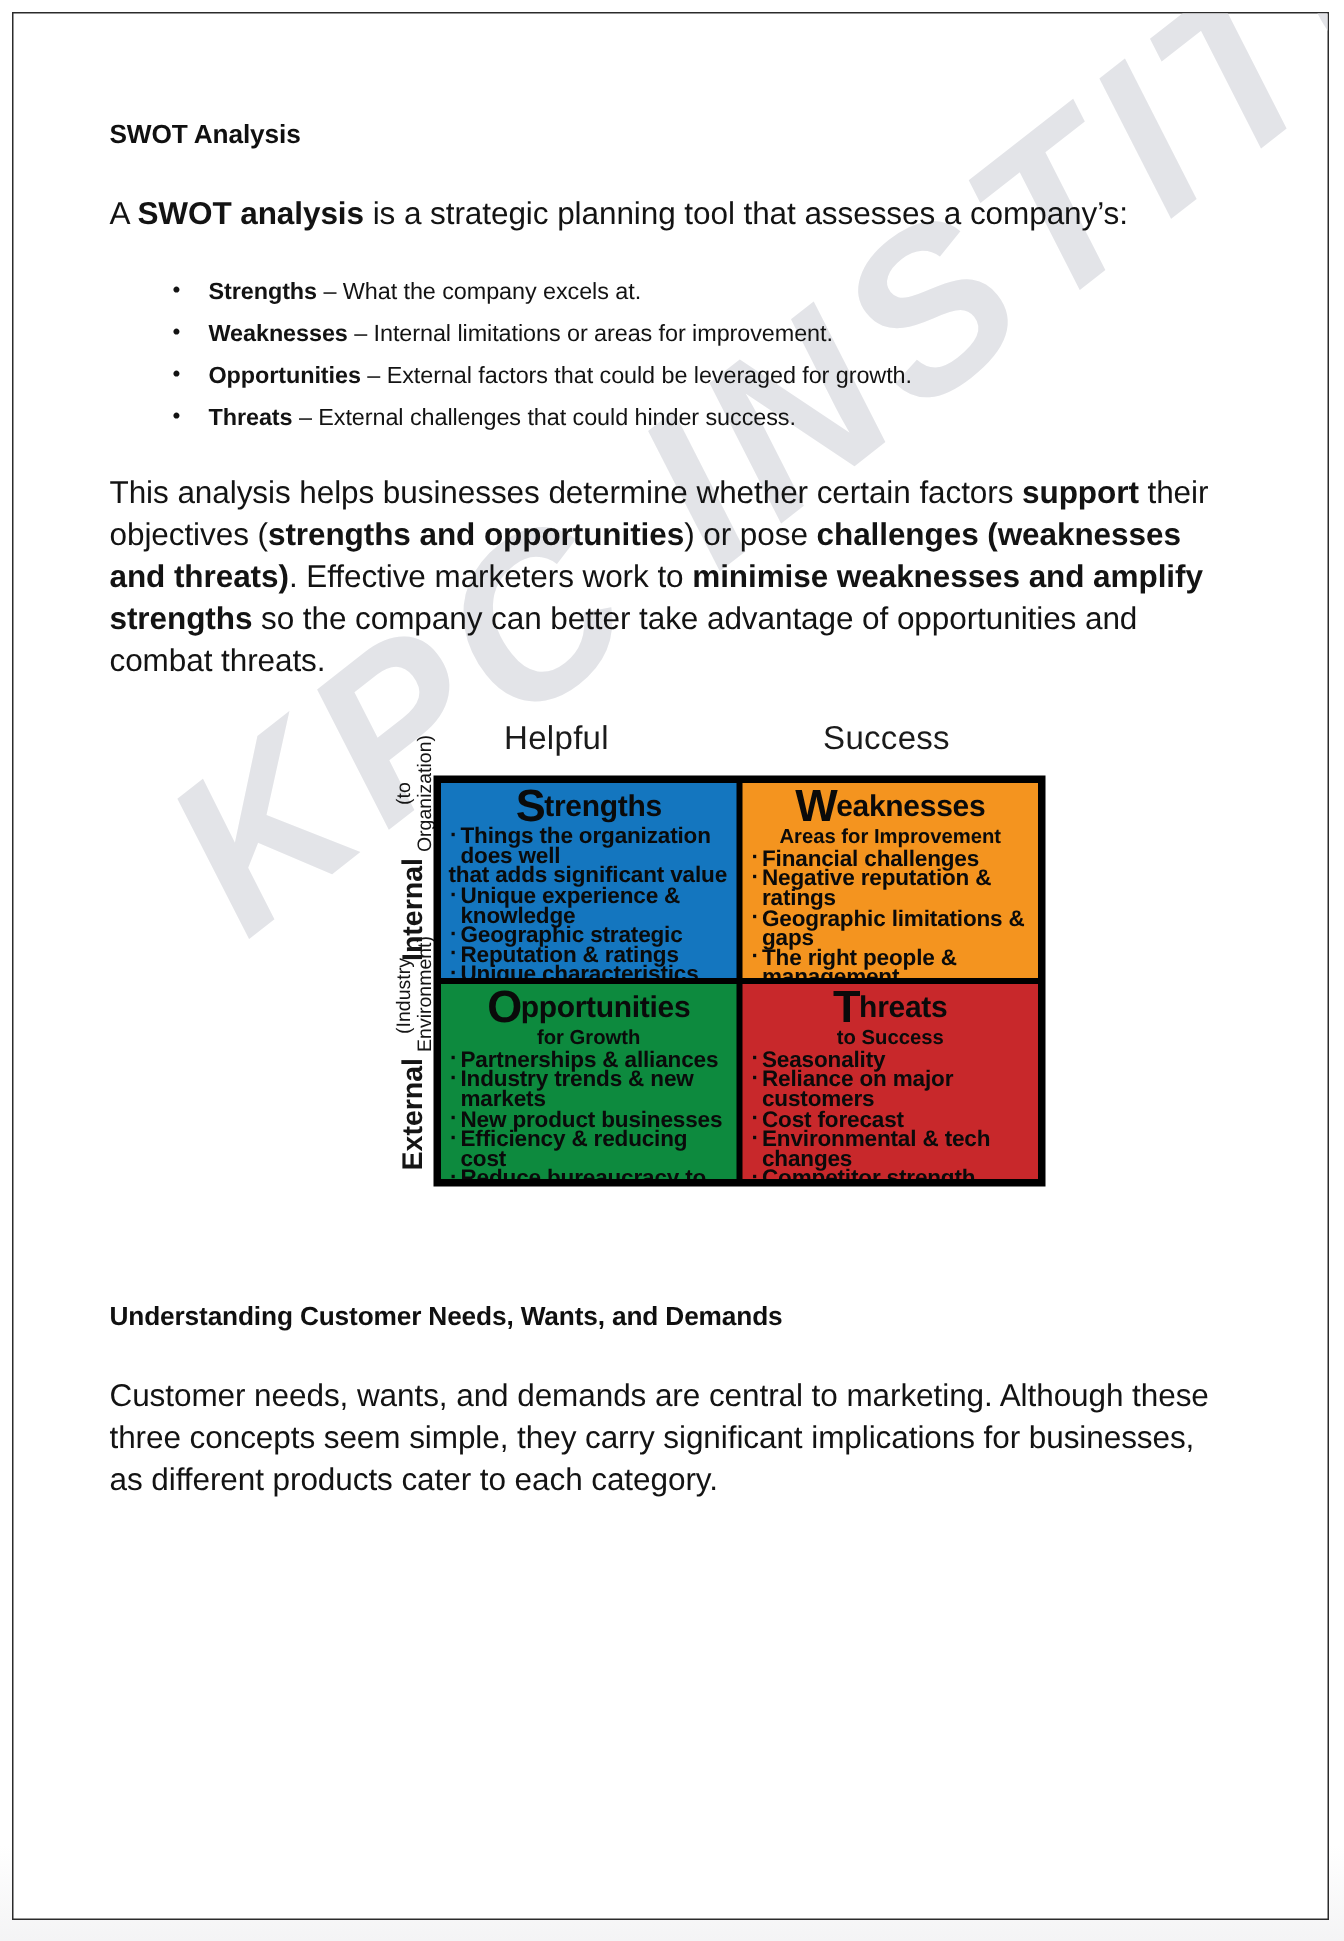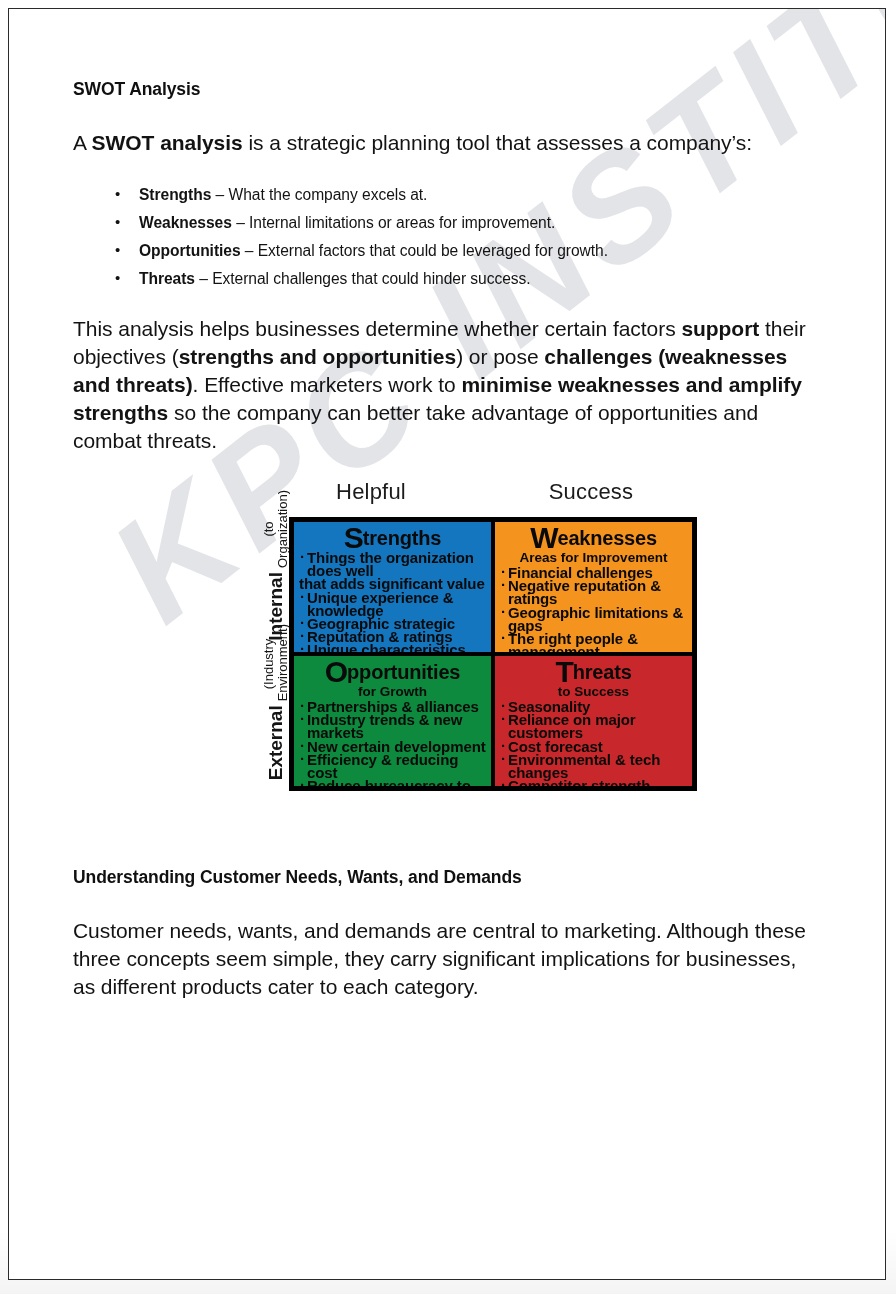--- a/index.html
+++ b/index.html
@@ -284,21 +284,21 @@
               <li>Employee motivation</li>
             </ul>
           </div>
 
           <div class="quad q-opportunities">
             <div class="q-title"><span class="cap">O</span><span>pportunities</span></div>
             <div class="q-sub">for Growth</div>
             <ul>
               <li>Partnerships &amp; alliances</li>
               <li>Industry trends &amp; new markets</li>
-              <li>New certain development</li>
+              <li>New product businesses</li>
               <li>Efficiency &amp; reducing cost</li>
               <li>Reduce bureaucracy to be nimble</li>
             </ul>
           </div>
 
           <div class="quad q-threats">
             <div class="q-title"><span class="cap">T</span><span>hreats</span></div>
             <div class="q-sub">to Success</div>
             <ul>
               <li>Seasonality</li>

